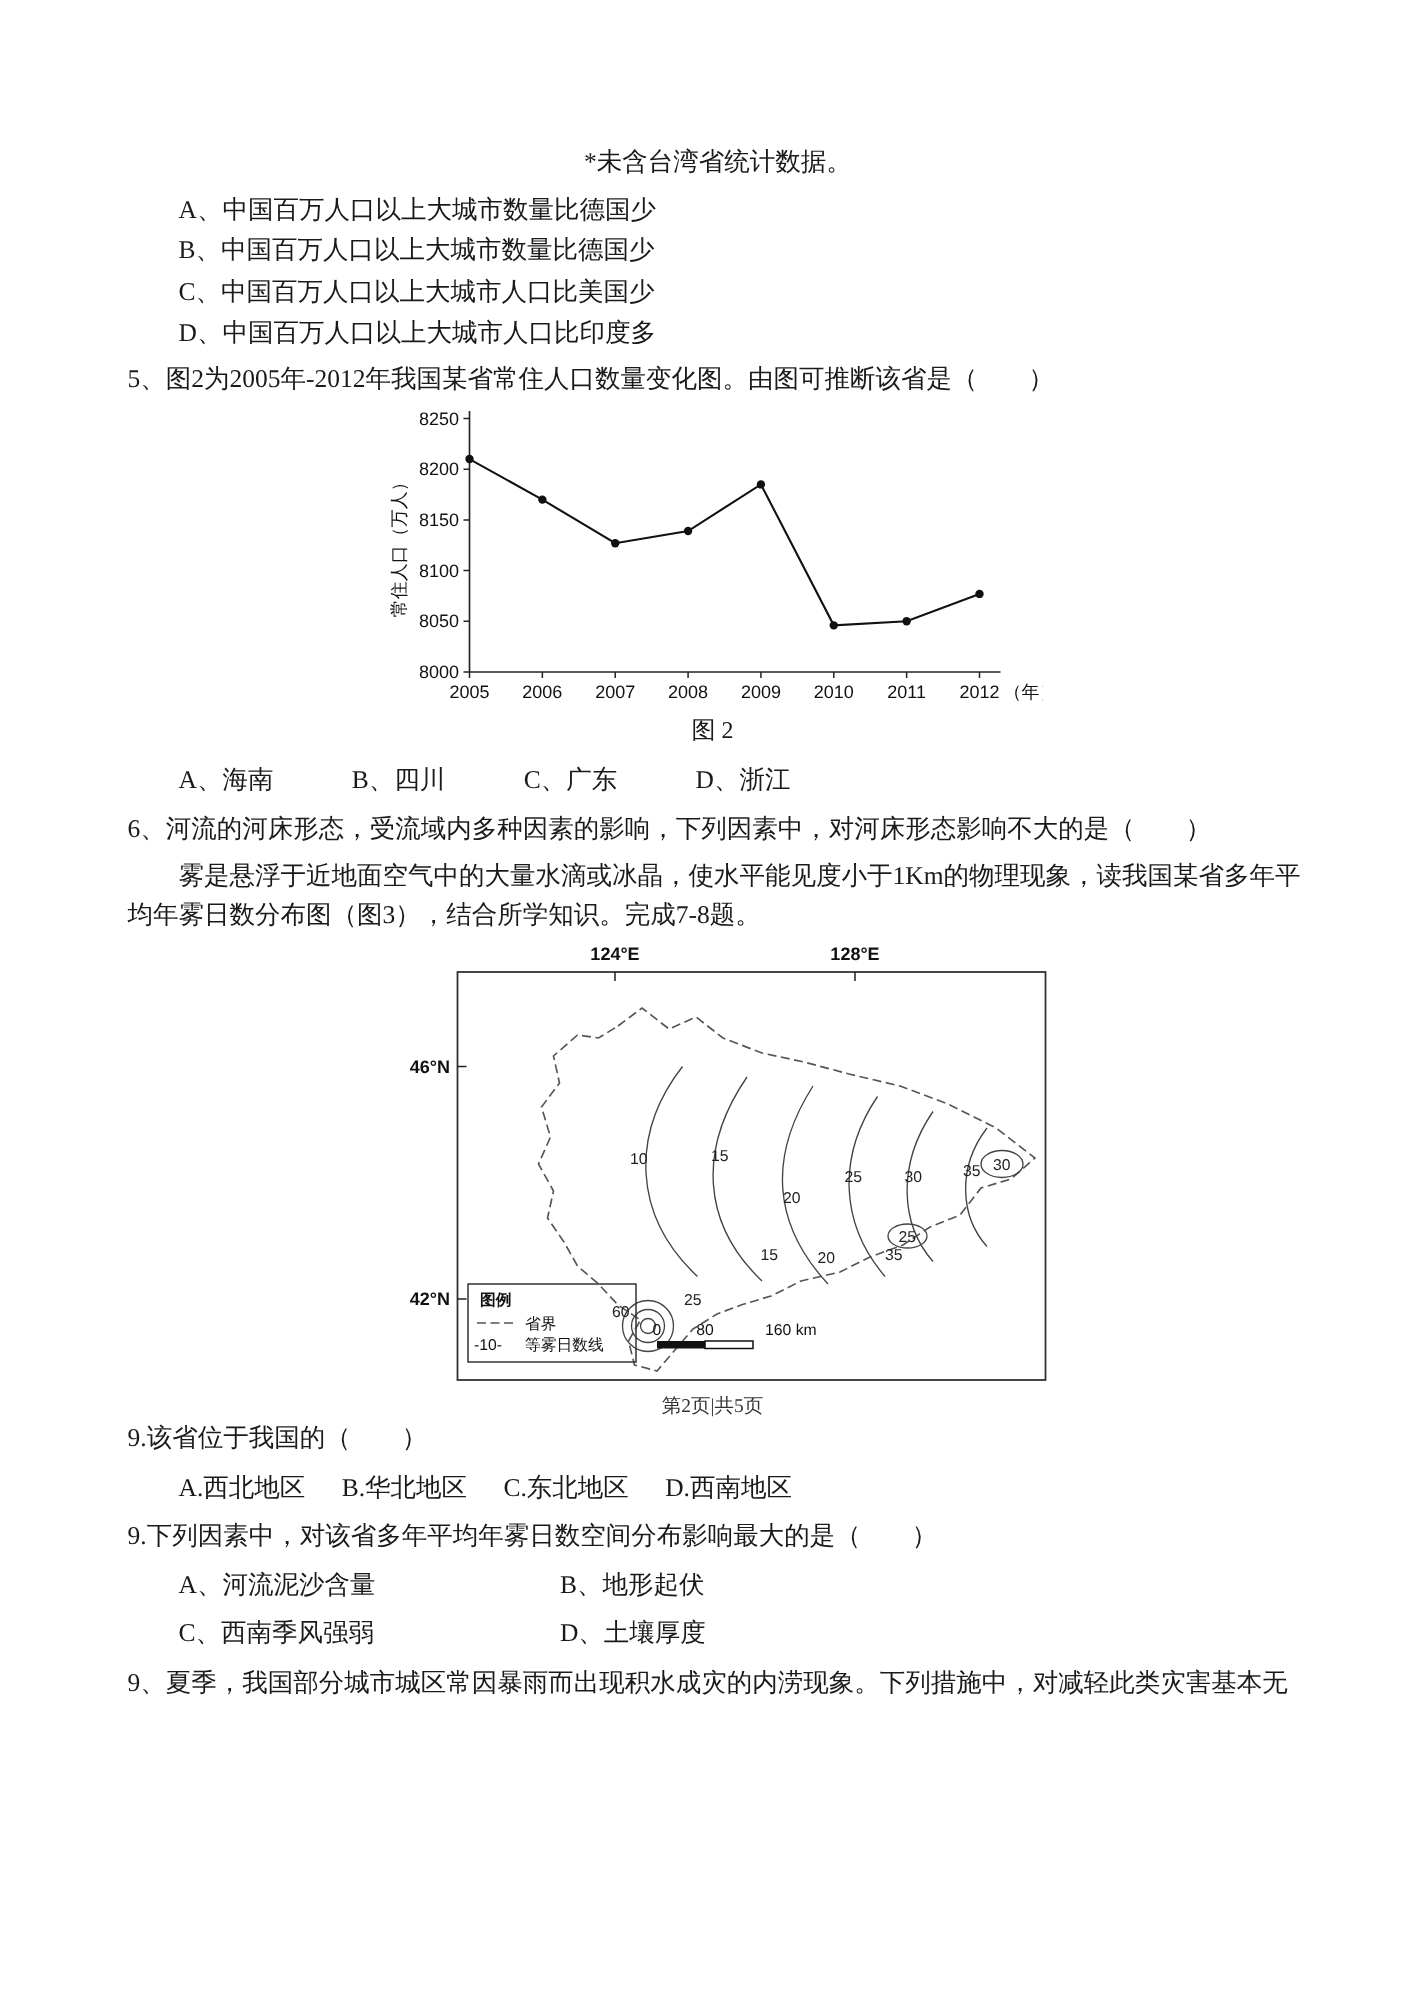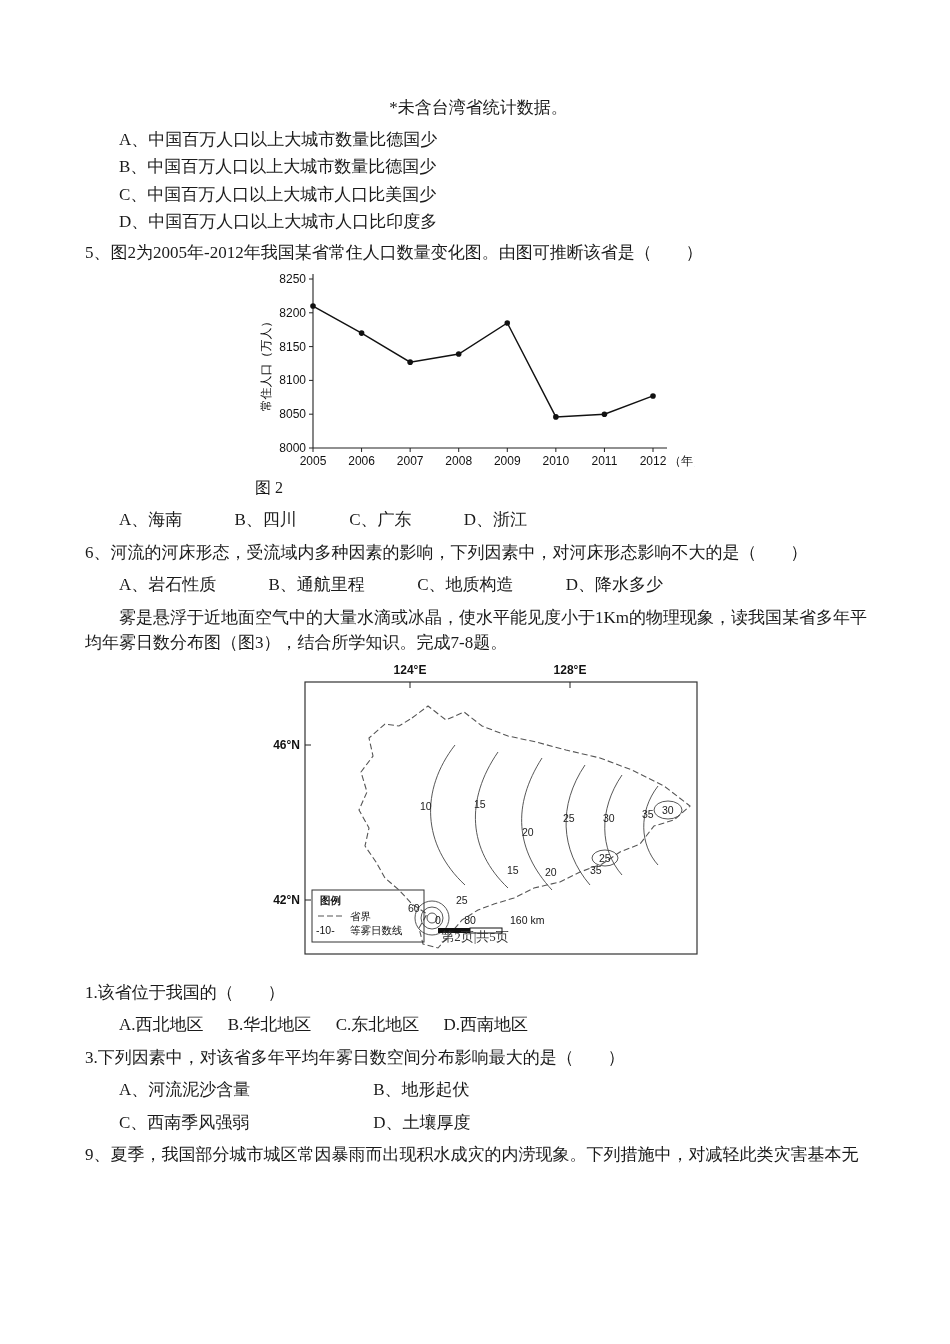--- a/index.html
+++ b/index.html
@@ -7,21 +7,21 @@
     width:950px;height:1344px;background:#ffffff;
     font-family:"Liberation Serif","DejaVu Serif",serif;
     color:#1a1a1a;overflow:hidden;
   }
   .page{position:relative;width:950px;height:1040px;background:#fff;}
   .content{padding:95px 78px 0 85px;font-size:17px;line-height:1.5;}
   .note{text-align:center;margin-bottom:6px;}
   .opt-block .opt{margin:2px 0 2px 34px;}
   .stem{margin:5px 0 4px 0;}
   .chart-block{margin:2px 0 0 170px;width:440px;}
-  .fig-cap{text-align:left;font-size:16px;margin-top:2px;}
+  .fig-cap{text-align:center;font-size:16px;margin-top:2px;}
   .opt-row{margin:7px 0 7px 34px;}
   .opt-row .opt-inline{display:inline-block;margin-right:48px;font-family:Liberation Serif, serif;}
   .opt-row.tight .opt-inline{margin-right:20px;}
   .para{text-indent:2em;margin:6px 0 4px 0;}
   .map-block{margin:4px 0 0 175px;width:470px;}
   .two-col{margin:7px 0 7px 34px;}
   .two-col .col-a{display:inline-block;width:250px;}
   .footer{position:absolute;left:0;right:0;bottom:94px;text-align:center;font-size:13px;color:#333;}
   svg{display:block;font-family:"Liberation Sans","DejaVu Sans",sans-serif;}
   .frame{fill:none;stroke:#333;stroke-width:1.2;}
@@ -99,26 +99,20 @@
     </div>
 
     <div class="opt-row">
       <span class="opt-inline">A、海南</span>
       <span class="opt-inline">B、四川</span>
       <span class="opt-inline">C、广东</span>
       <span class="opt-inline">D、浙江</span>
     </div>
 
     <div class="stem">6、河流的河床形态，受流域内多种因素的影响，下列因素中，对河床形态影响不大的是（　　）</div>
-    <div class="opt-row">
-      <span class="opt-inline">A、岩石性质</span>
-      <span class="opt-inline">B、通航里程</span>
-      <span class="opt-inline">C、地质构造</span>
-      <span class="opt-inline">D、降水多少</span>
-    </div>
 
     <div class="para">雾是悬浮于近地面空气中的大量水滴或冰晶，使水平能见度小于1Km的物理现象，读我国某省多年平均年雾日数分布图（图3），结合所学知识。完成7-8题。</div>
 
     <div class="map-block">
       <svg width="470" height="315" viewBox="0 0 470 315">
         <rect x="45" y="22" width="392" height="272" class="frame"></rect>
 
         <line x1="150" y1="22" x2="150" y2="28" class="axis"></line>
         <line x1="310" y1="22" x2="310" y2="28" class="axis"></line>
         <text x="150" y="14" text-anchor="middle" class="coord">124°E</text>
@@ -173,29 +167,29 @@
         <g>
           <text x="178" y="264" text-anchor="middle" class="ltext">0</text>
           <text x="210" y="264" text-anchor="middle" class="ltext">80</text>
           <text x="250" y="264" text-anchor="start" class="ltext">160 km</text>
           <rect x="178" y="268" width="32" height="5" fill="#111"></rect>
           <rect x="210" y="268" width="32" height="5" fill="#fff" stroke="#111"></rect>
         </g>
       </svg>
     </div>
 
-    <div class="stem">1.该省位于我国的（　　）</div>
+    <div class="stem">9.该省位于我国的（　　）</div>
     <div class="opt-row tight">
       <span class="opt-inline">A.西北地区</span>
       <span class="opt-inline">B.华北地区</span>
       <span class="opt-inline">C.东北地区</span>
       <span class="opt-inline">D.西南地区</span>
     </div>
 
-    <div class="stem">3.下列因素中，对该省多年平均年雾日数空间分布影响最大的是（　　）</div>
+    <div class="stem">9.下列因素中，对该省多年平均年雾日数空间分布影响最大的是（　　）</div>
     <div class="two-col">
       <span class="col-a">A、河流泥沙含量</span>
       <span>B、地形起伏</span>
     </div>
     <div class="two-col">
       <span class="col-a">C、西南季风强弱</span>
       <span>D、土壤厚度</span>
     </div>
 
     <div class="stem">9、夏季，我国部分城市城区常因暴雨而出现积水成灾的内涝现象。下列措施中，对减轻此类灾害基本无</div>

